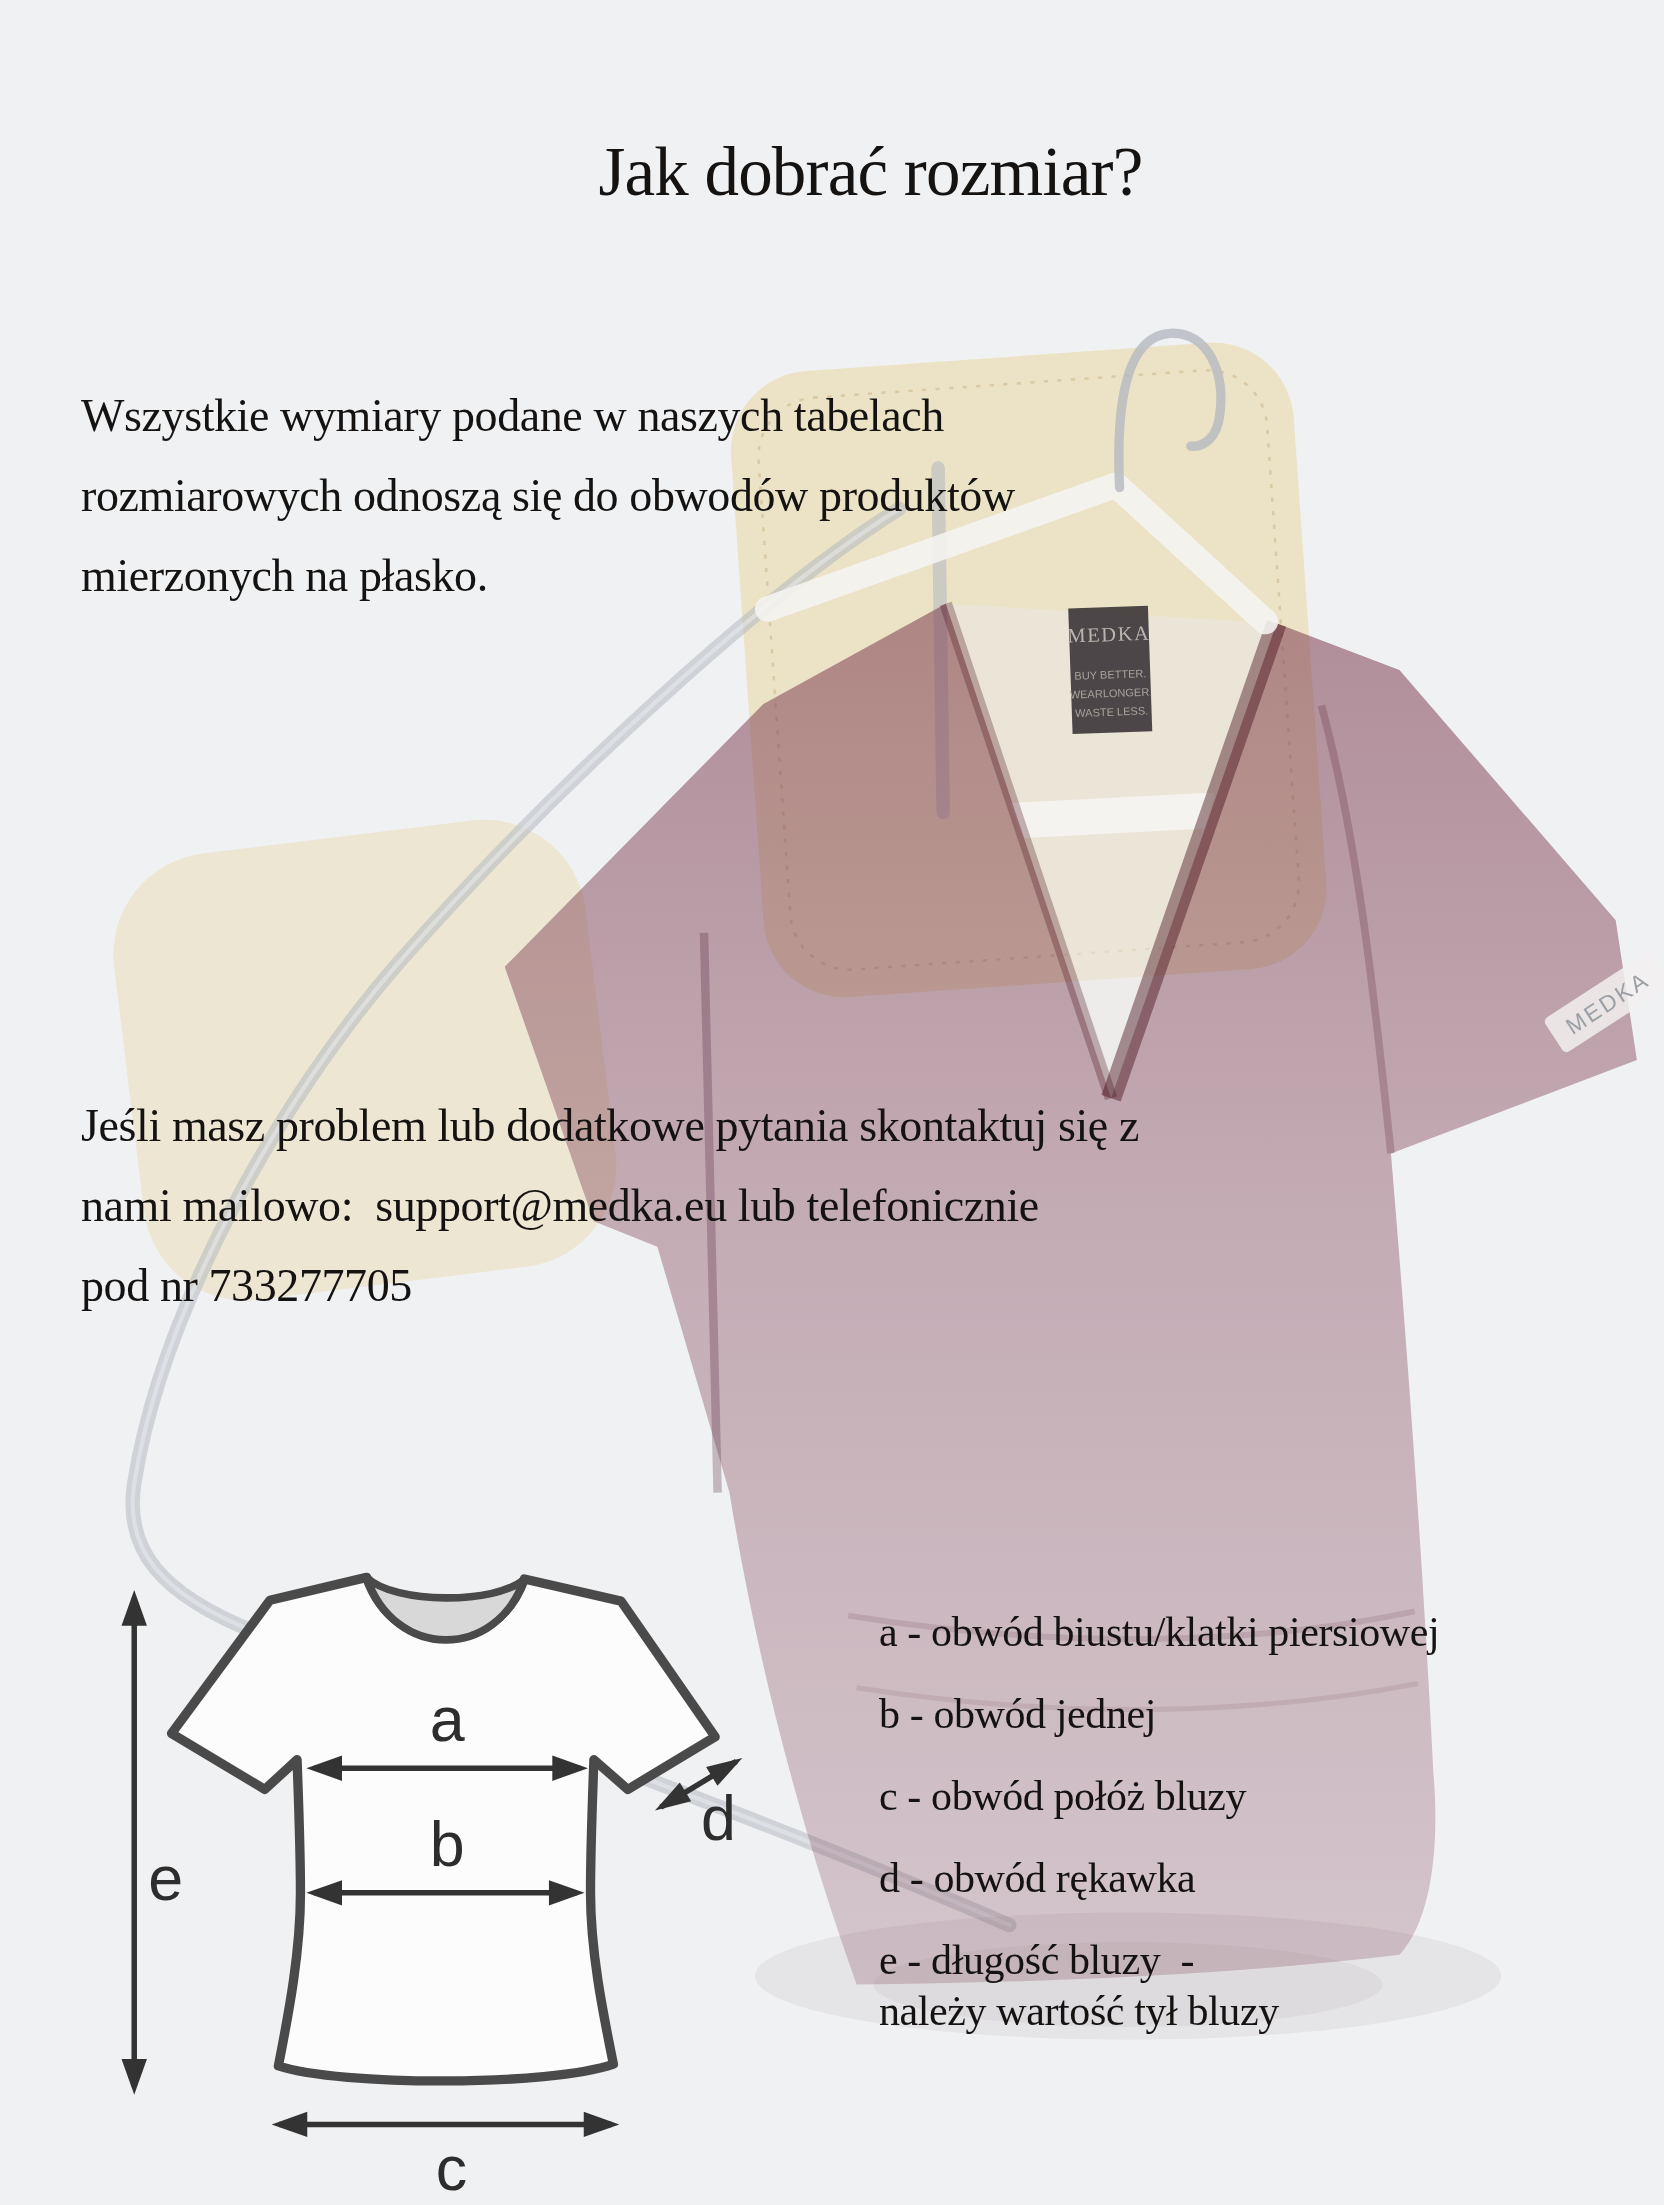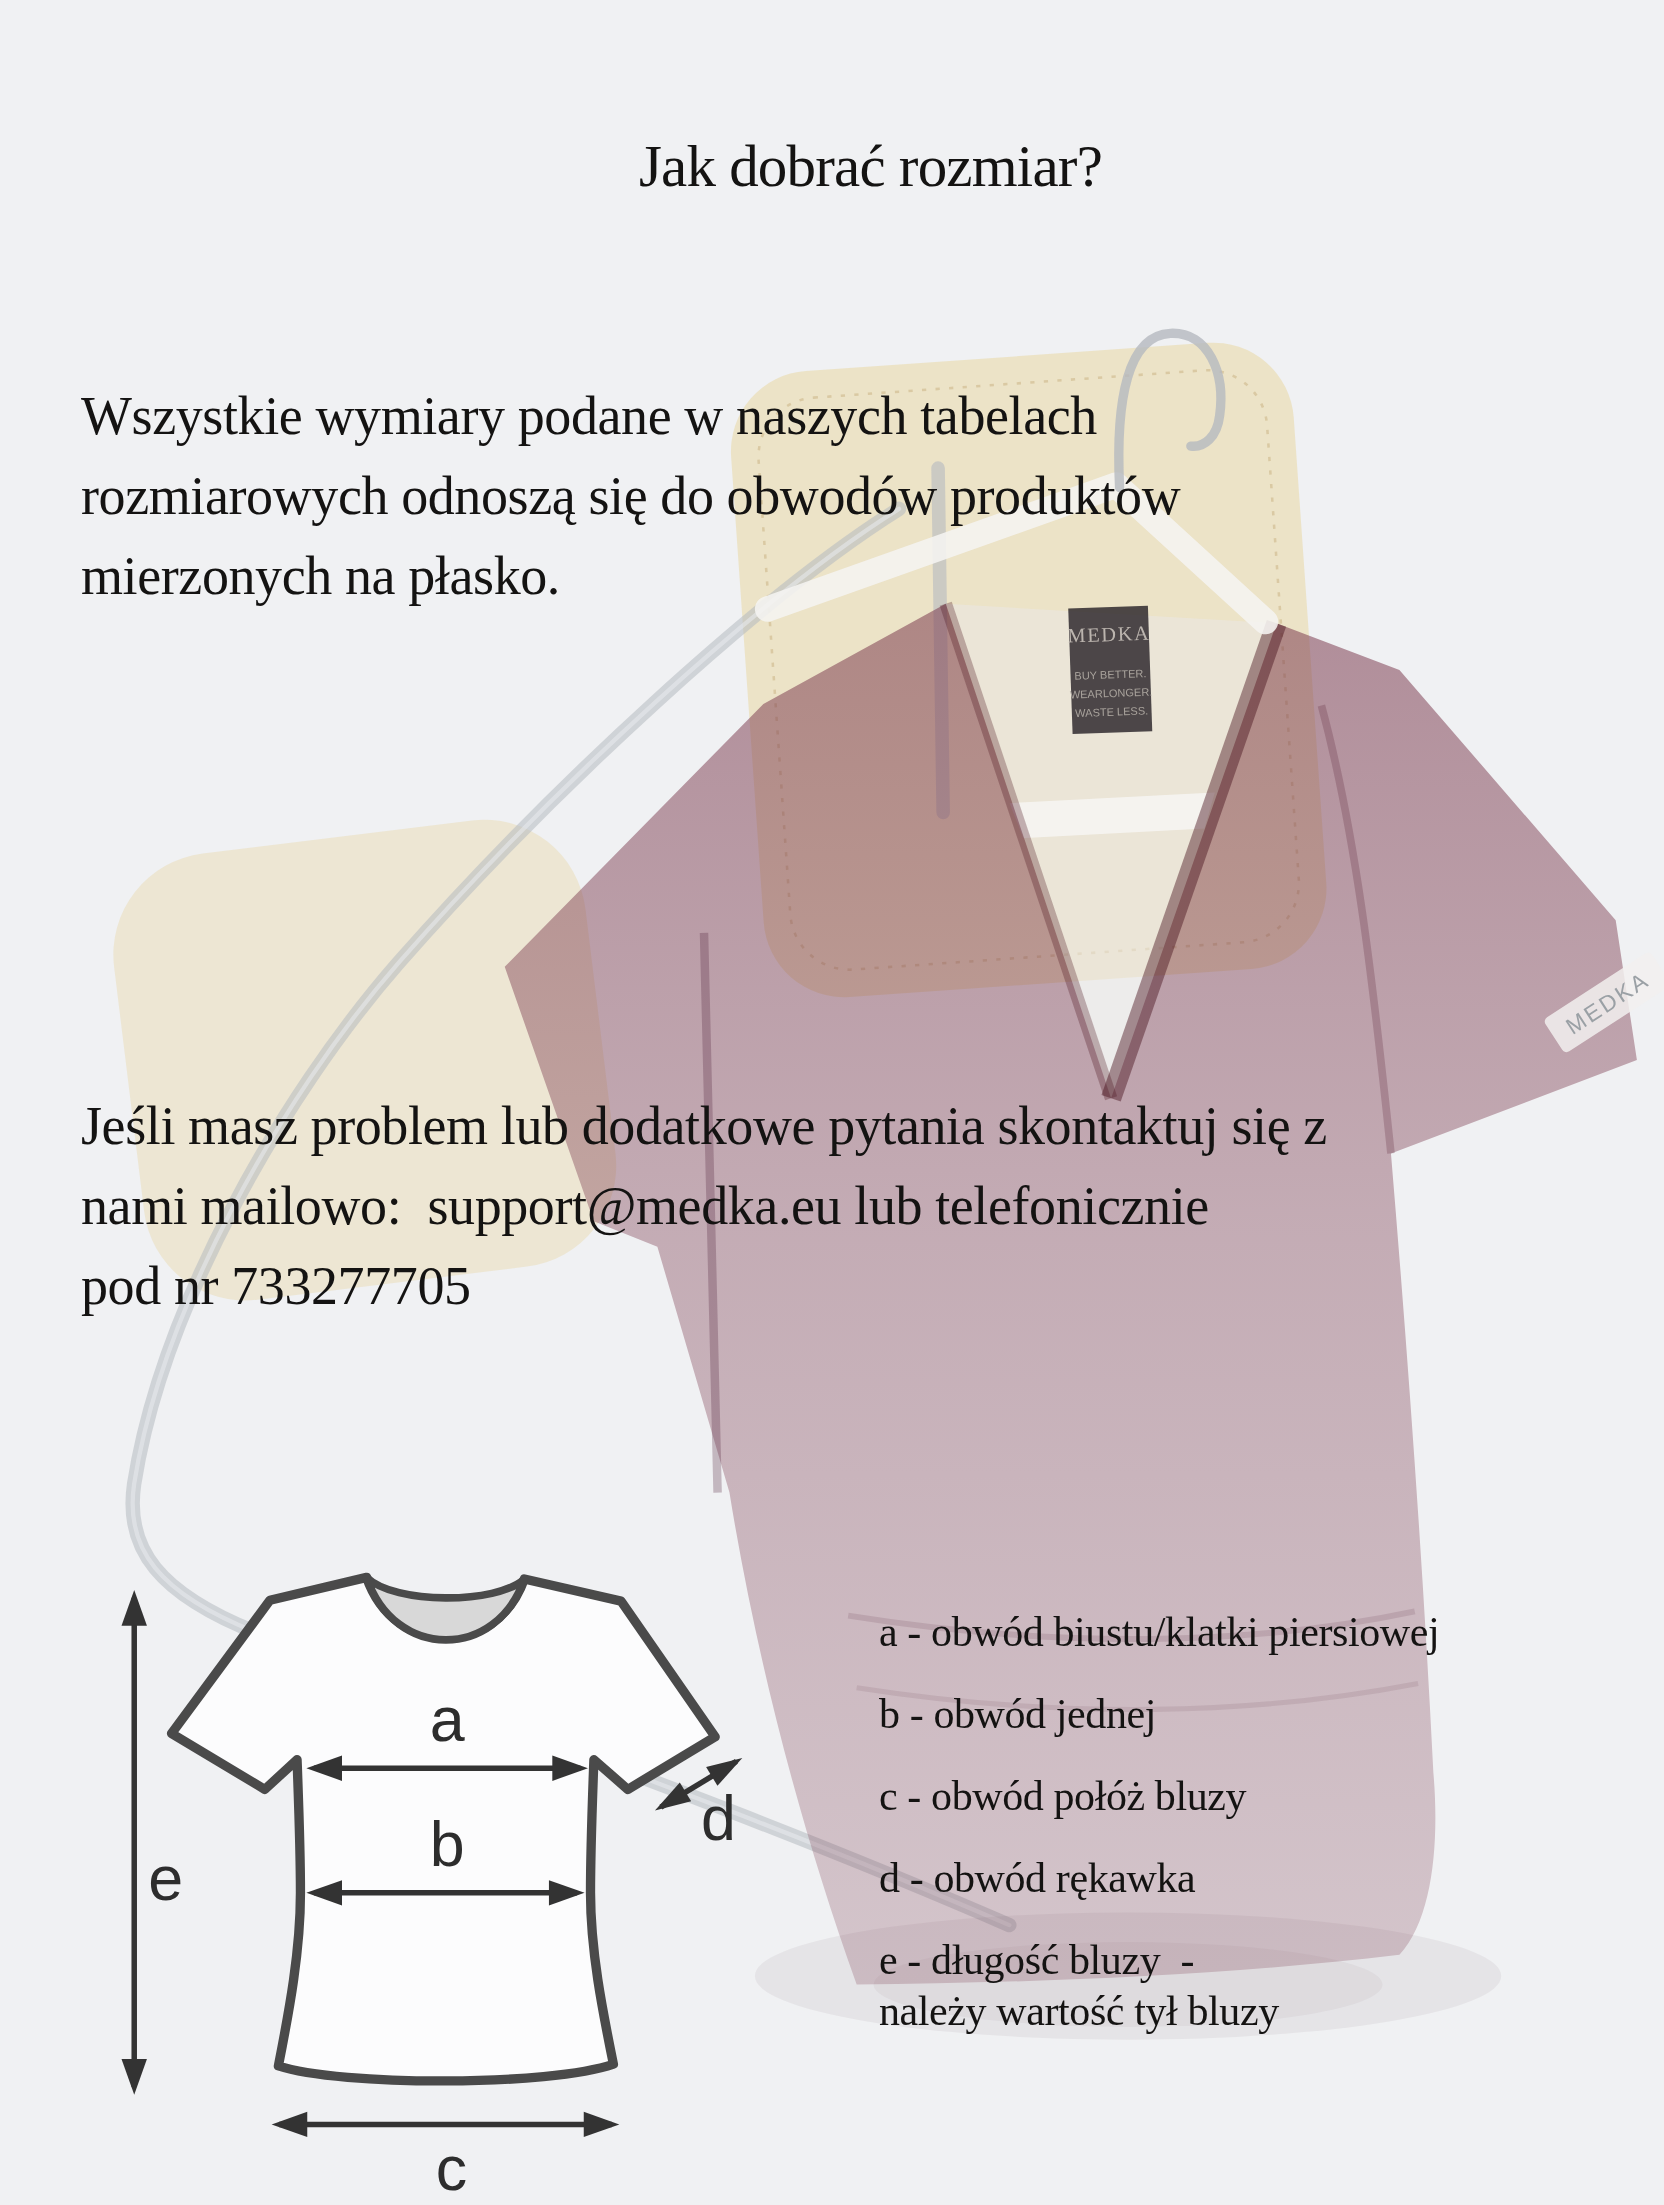--- a/index.html
+++ b/index.html
@@ -20,27 +20,27 @@
     width:1665px;height:2205px;
     background:var(--page-bg,#f0f1f3);
     overflow:hidden;
     font-family:"Liberation Serif","DejaVu Serif",serif;
     color:var(--text,#141312);
   }
   .bg-photo{position:absolute;left:0;top:0;pointer-events:none;}
   .page-title{
     position:absolute;top:131px;left:76px;width:1589px;
     text-align:center;
-    font-size:59px;font-weight:400;line-height:1.2;
+    font-size:69px;font-weight:400;line-height:1.2;
     letter-spacing:-0.8px;
     color:var(--text,#141312);
   }
   .para{
     position:absolute;left:81px;width:1552px;
-    font-size:54px;line-height:80px;font-weight:400;
+    font-size:46px;line-height:80px;font-weight:400;
     letter-spacing:-0.4px;
     white-space:pre-wrap;
     color:var(--text,#141312);
   }
   .para-1{top:376px;}
   .para-2{top:693px;}
   .para-3{top:1086px;}
   .diagram{position:absolute;left:102px;top:1501px;}
   .tshirt-fill{fill:#fcfcfd;stroke:var(--diagram-line,#4a4a4a);stroke-width:11;stroke-linejoin:round;}
   .collar-back{fill:var(--collar-gray,#d8d8d8);stroke:var(--diagram-line,#4a4a4a);stroke-width:9;stroke-linejoin:round;}

